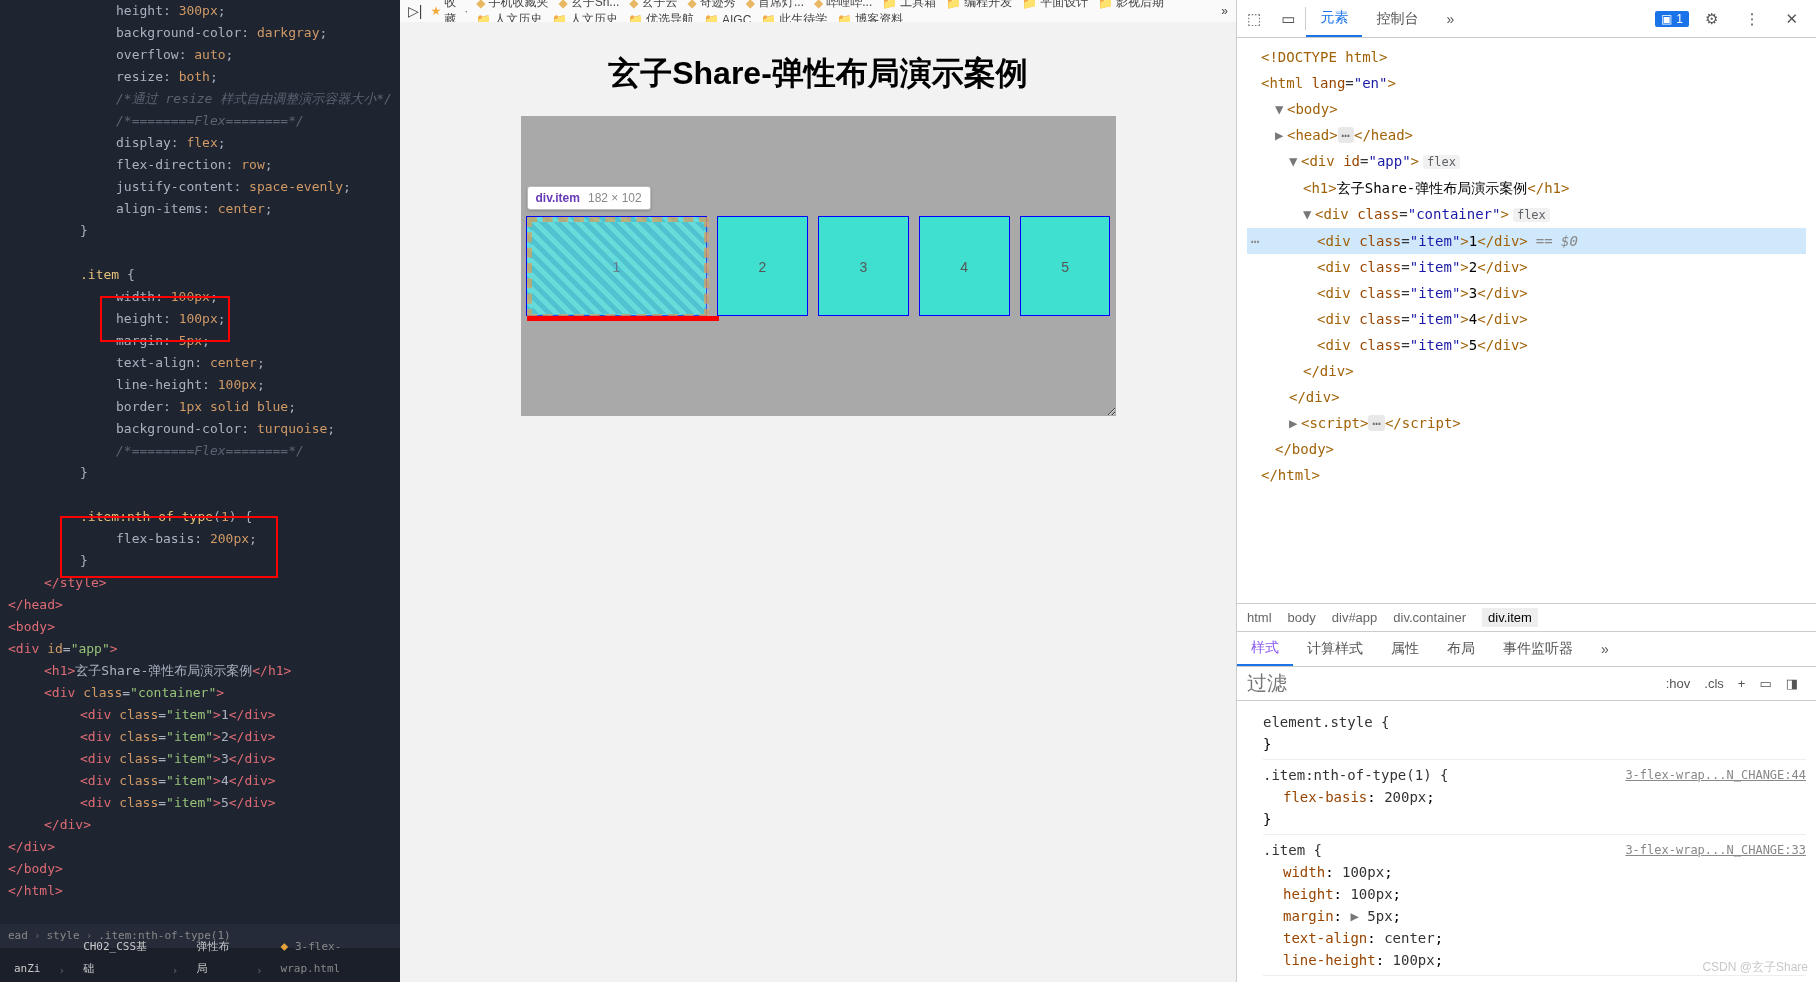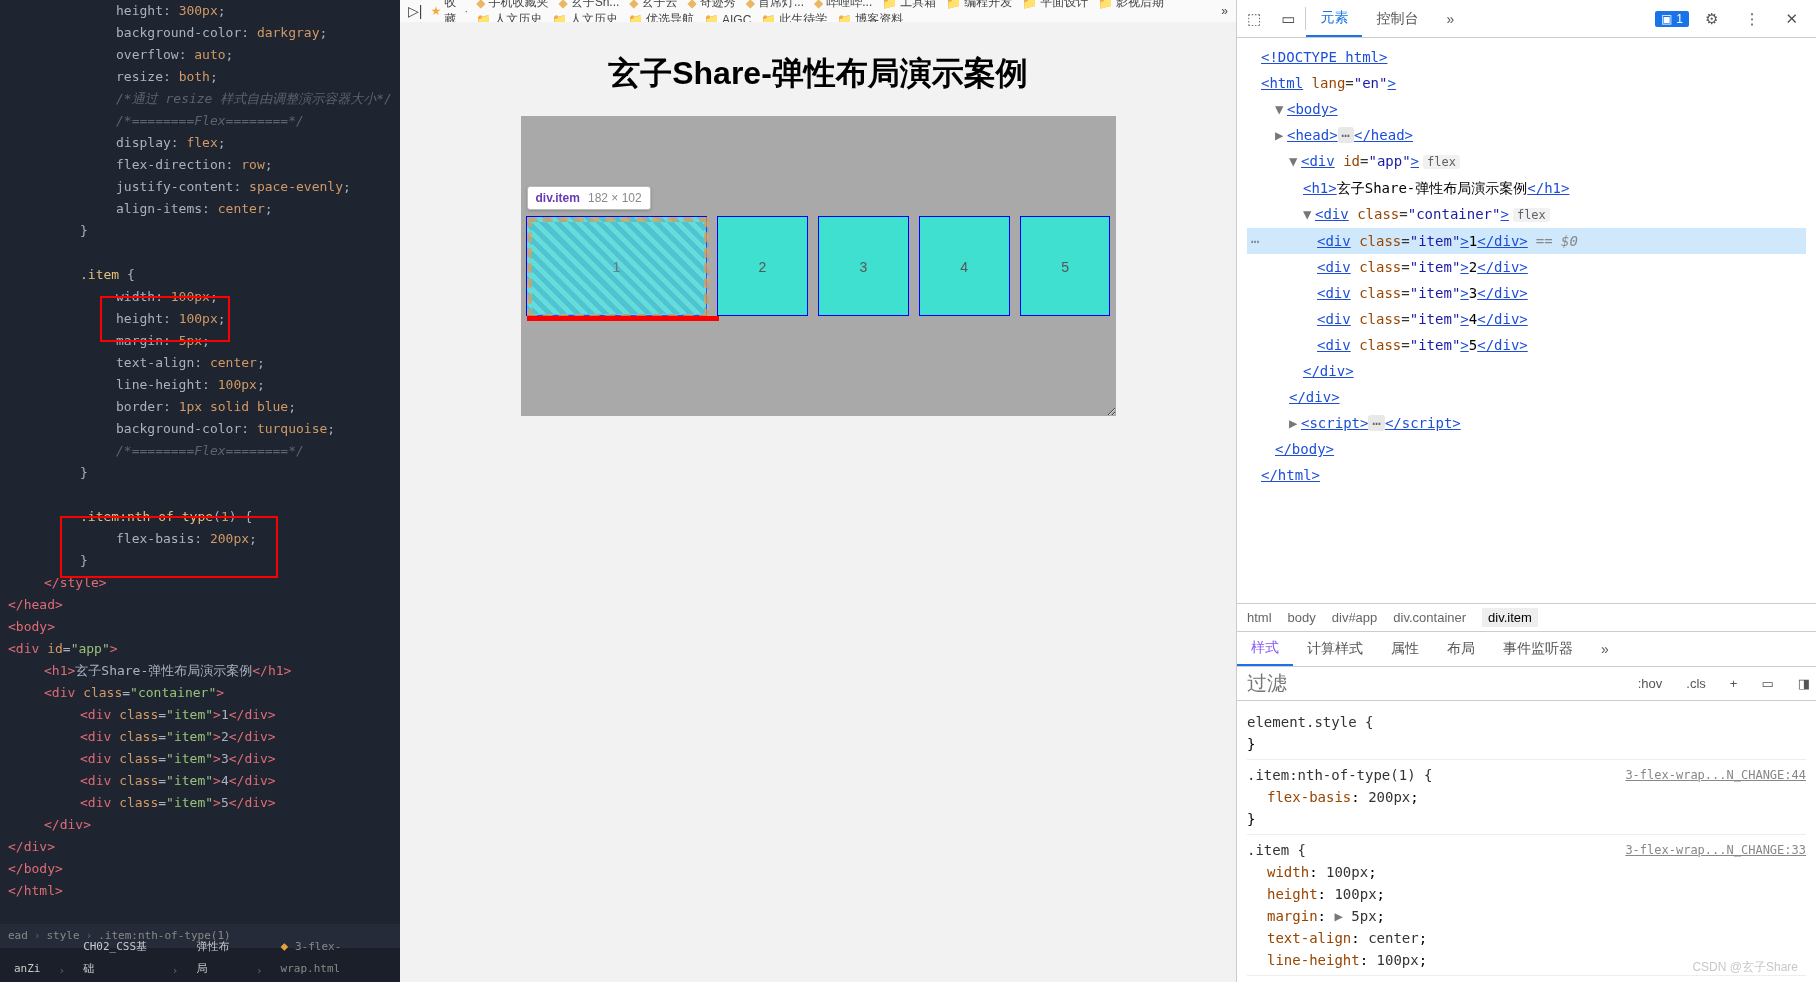--- a/index.html
+++ b/index.html
@@ -52,21 +52,21 @@
 
 .devtools-panel { width: 580px; background: #fff; display: flex; flex-direction: column; border-left: 1px solid #ccc; }
 .dt-tabs { height: 38px; display: flex; align-items: center; border-bottom: 1px solid #ccc; font-size: 14px; color: #555; }
 .dt-tab-icon { padding: 0 10px; cursor: pointer; font-size: 15px; }
 .dt-tab { padding: 0 14px; height: 100%; display: flex; align-items: center; cursor: pointer; }
 .dt-tab.active { color: #1a73e8; border-bottom: 2px solid #1a73e8; }
 .dt-tab-right { margin-left: auto; display: flex; align-items: center; gap: 6px; padding-right: 8px; }
 .badge-blue { background: #1a73e8; color: #fff; border-radius: 2px; padding: 1px 6px; font-size: 12px; display: flex; align-items: center; gap: 4px; }
 .dt-elements { flex: 1; padding: 6px 10px; font-family: Consolas, monospace; font-size: 14px; line-height: 26px; color: #333; overflow: hidden; }
 .el-line { white-space: nowrap; }
-.el-tag { color: #1d4ed8; text-decoration: underline; }
+.el-tag { color: #a16207; }
 .el-attr-name { color: #994500; }
 .el-attr-val { color: #1a1aa6; }
 .el-text { color: #000; }
 .el-arrow { color: #777; display: inline-block; width: 12px; }
 .el-badge { background: #f1f1f1; border-radius: 3px; padding: 0 4px; color: #5f6368; font-size: 12px; margin-left: 4px; }
 .el-selected { background: #cfe8fc; }
 .el-dots { color: #888; position: absolute; left: 4px; }
 .el-selmark { color: #888; font-style: italic; margin-left: 8px; }
 .el-ind1 { padding-left: 14px; }
 .el-ind2 { padding-left: 28px; }
@@ -78,35 +78,35 @@
 
 .dt-crumbs { height: 28px; border-top: 1px solid #ccc; display: flex; align-items: center; padding: 0 10px; font-size: 13px; color: #666; gap: 16px; }
 .dt-crumb.active { color: #000; background: #eee; padding: 2px 6px; }
 
 .dt-style-tabs { height: 36px; border-top: 1px solid #ccc; border-bottom: 1px solid #ccc; display: flex; align-items: center; font-size: 14px; color: #555; }
 .dt-style-tab { padding: 0 14px; cursor: pointer; }
 .dt-style-tab.active { color: #8b5cf6; border-bottom: 2px solid #1a73e8; height: 100%; display: flex; align-items: center; }
 
 .dt-filter { height: 34px; display: flex; align-items: center; border-bottom: 1px solid #ccc; }
 .dt-filter-input { flex: 1; border: none; padding: 0 10px; font-size: 20px; outline: none; }
-.dt-filter-btns { display: flex; gap: 12px; padding-right: 0; color: #555; font-size: 13px; }
+.dt-filter-btns { display: flex; gap: 2px; padding-right: 12px; color: #555; font-size: 13px; }
 .dt-filter-btn { padding: 2px 6px; cursor: pointer; }
 
 .dt-styles { flex: 0 0 auto; padding: 6px 10px; font-family: Consolas, monospace; font-size: 14px; line-height: 22px; }
-.st-block { border-bottom: 1px solid #eee; padding: 4px 0; position: relative; }
+.st-block { border-bottom: 1px solid #eee; padding: 4px 0; position: relative; margin-left: 16px; }
 .st-selector { color: #333; }
 .st-source { position: absolute; right: 0; top: 4px; color: #888; font-size: 12px; text-decoration: underline; }
 .st-prop { padding-left: 20px; }
 .st-propname { color: #994500; }
 .st-propval { color: #333; }
 .st-arrow-sm { color: #777; }
 
 .sep { color: #666; }
 
-.watermark { position: fixed; right: 18px; bottom: 6px; color: #c8c8c8; font-size: 12px; pointer-events: none; }
+.watermark { position: fixed; right: 8px; bottom: 6px; color: #c8c8c8; font-size: 12px; pointer-events: none; }
 </style>
 </head>
 <body>
 
 <div class="main-container">
 
   <div class="editor-panel">
     <div class="editor-code" id="editor-code">
       <div class="red-box1"></div>
       <div class="red-box2"></div>

